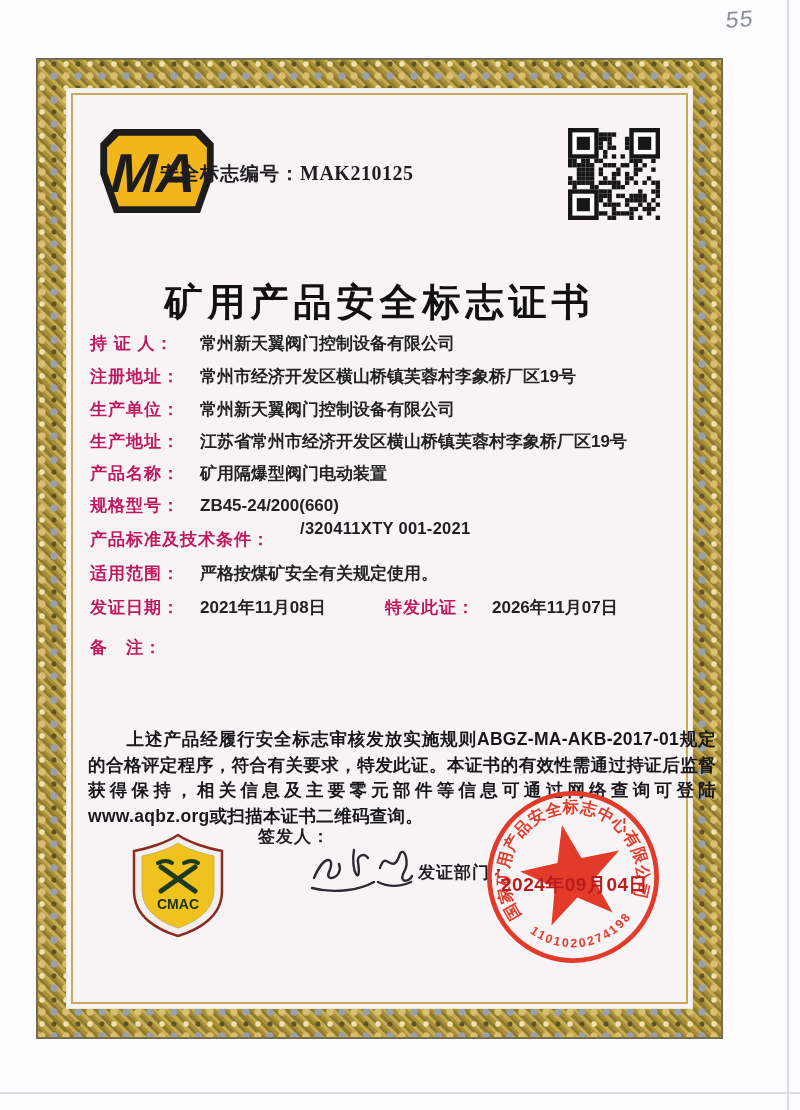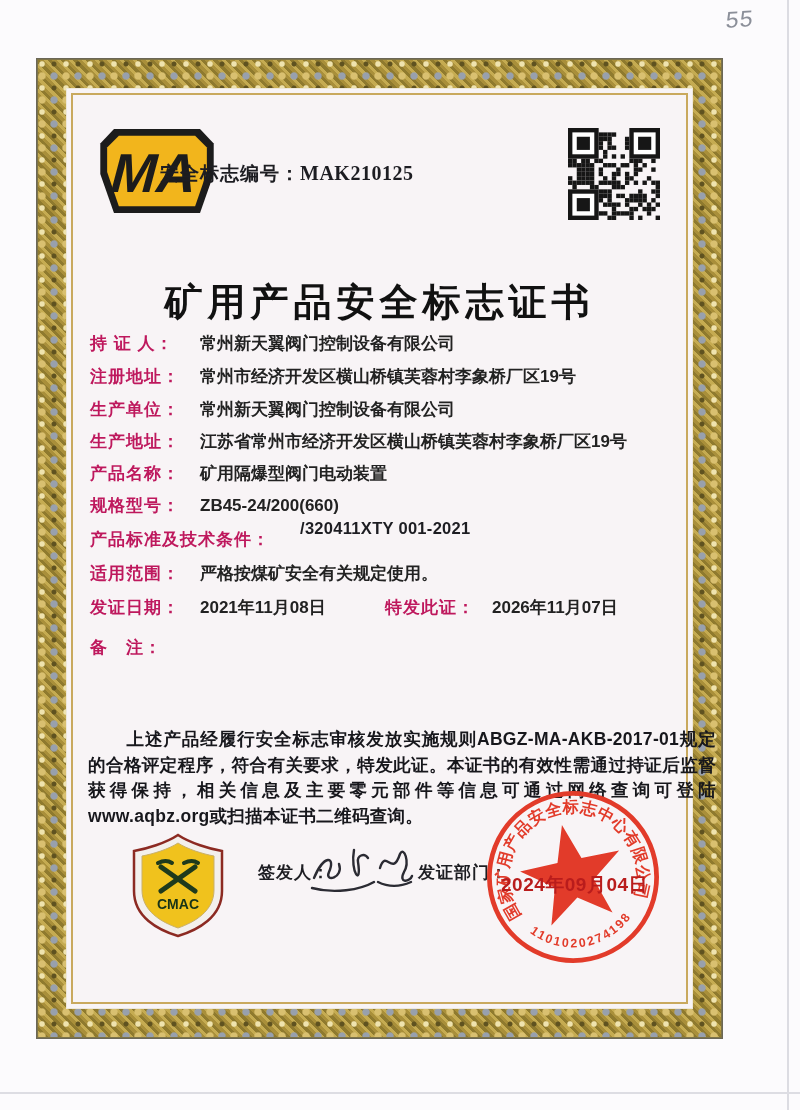--- a/index.html
+++ b/index.html
@@ -298,21 +298,21 @@
   <path d="M50,10 C41,16 25,21 14,23 L14,57 C14,78 33,89 50,95 C67,89 86,78 86,57 L86,23 C75,21 59,16 50,10 Z" fill="#f0c21d" stroke="#c9b06a" stroke-width="1"></path>
   <g stroke="#1e3a1c" stroke-width="5" stroke-linecap="round">
     <line x1="33" y1="34" x2="67" y2="58"></line>
     <line x1="67" y1="34" x2="33" y2="58"></line>
     <path d="M30,30 Q38,26 44,30" fill="none" stroke-width="4"></path>
     <path d="M56,30 Q64,26 70,30" fill="none" stroke-width="4"></path>
   </g>
   <text x="50" y="76" text-anchor="middle" font-size="14" font-weight="900" fill="#173317">CMAC</text>
 </svg>
 
-<div class="abs sig-label" style="left:258px;top:861px;">签发人：</div>
+<div class="abs sig-label" style="left:258px;top:825px;">签发人：</div>
 <svg class="abs" style="left:308px;top:838px;" width="108" height="62" viewBox="0 0 108 62">
   <g fill="none" stroke="#2b2b33" stroke-width="2.4" stroke-linecap="round">
     <path d="M6,40 C16,16 28,18 21,34 C16,45 36,40 31,26"></path>
     <path d="M4,50 C26,56 52,52 66,44"></path>
     <path d="M46,12 C42,34 54,50 50,24 C49,18 56,14 60,20"></path>
     <path d="M72,30 C78,10 84,40 92,16 C96,8 102,24 96,34 C90,46 102,44 104,38"></path>
     <path d="M70,44 C82,50 94,48 103,44"></path>
   </g>
 </svg>
 <div class="abs sig-label" style="left:418px;top:861px;">发证部门：</div>

